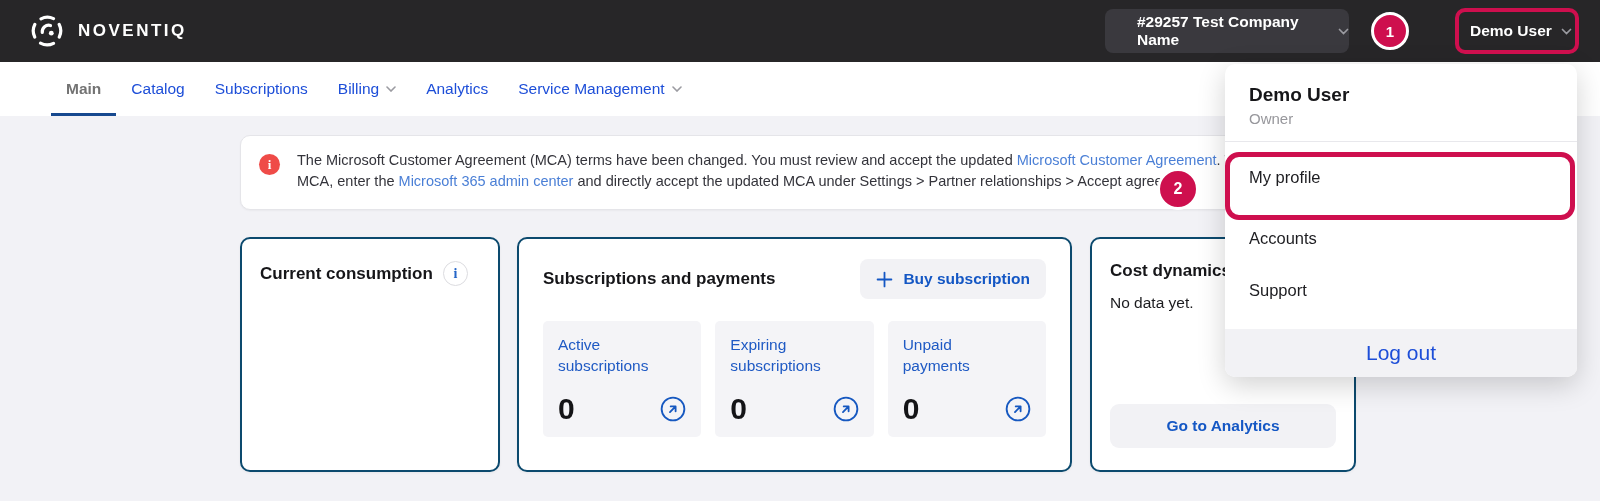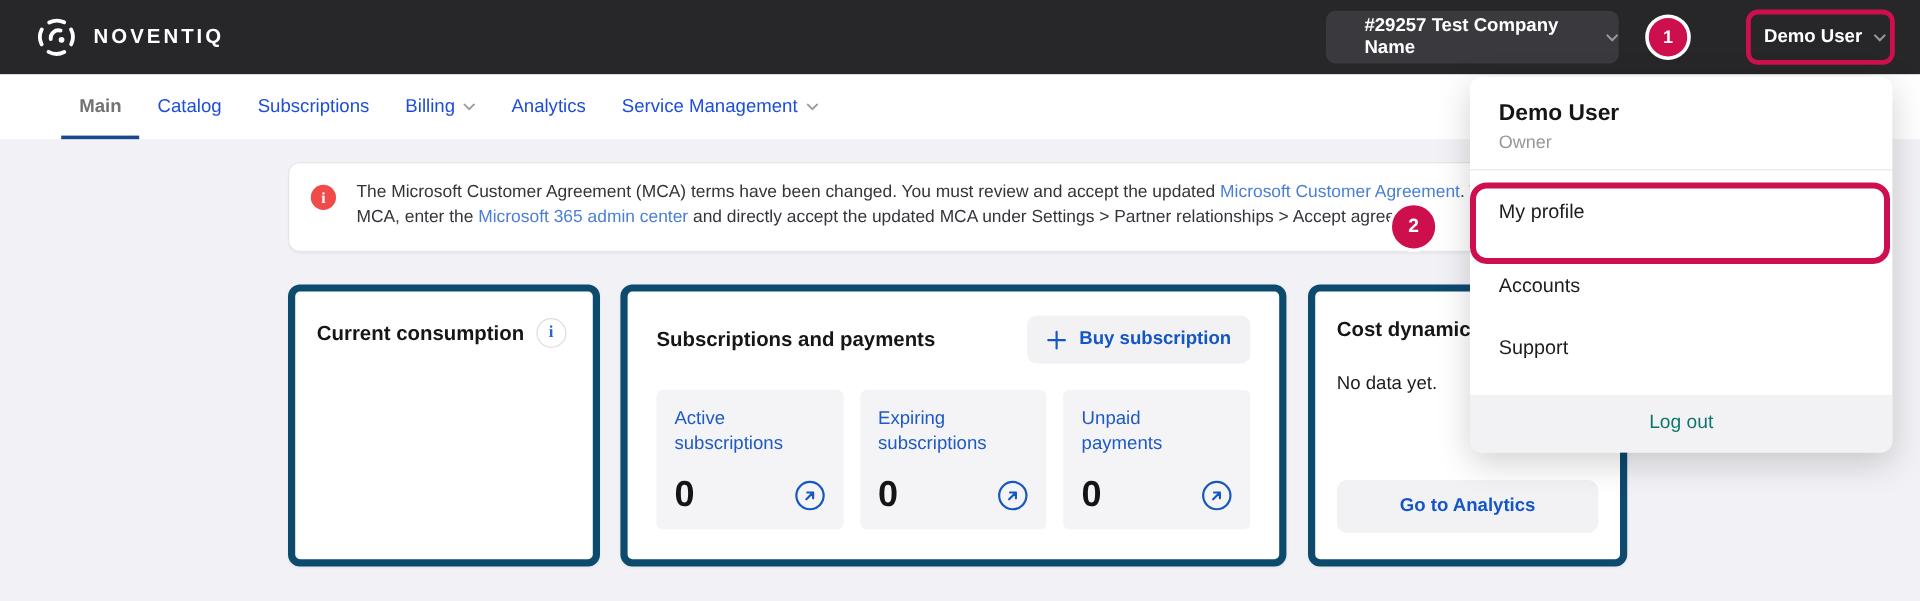--- a/index.html
+++ b/index.html
@@ -25,21 +25,21 @@
 
   
   .banner { position:absolute; left:240px; top:135px; width:1118px; height:75px; background:#ffffff; border:1px solid #e5e5e9;
     border-radius:10px; box-shadow:0 1px 2px rgba(0,0,0,0.04); overflow:hidden; z-index:2; }
   .banner-icon { position:absolute; left:18px; top:18px; width:21px; height:21px; border-radius:50%; background:#ef4b48;
     color:#ffffff; font-family:"Liberation Serif", serif; font-weight:700; font-size:13px; display:flex; align-items:center; justify-content:center; }
   .banner-text { margin-left:56px; padding-top:14px; font-size:14.5px; line-height:21px; color:#34343b; white-space:nowrap; }
   .blue-link { color:#4a7fd6; cursor:pointer; }
 
   
-  .card { position:absolute; background:#ffffff; border-radius:10px; border:6px solid #0c4a6e; box-shadow:0 1px 3px rgba(0,0,0,0.05);
+  .card { position:absolute; background:#ffffff; border-radius:10px; border:2px solid #0c4a6e; box-shadow:0 1px 3px rgba(0,0,0,0.05);
     display:flex; flex-direction:column; z-index:2; }
   .card-title { font-size:17px; font-weight:700; color:#161619; }
   #card-consumption { left:240px; top:237px; width:260px; height:235px; padding:22px 18px; }
   .title-row { display:flex; align-items:center; gap:10px; }
   .info-icon { width:25px; height:25px; border-radius:50%; border:1px solid #dcdce0; background:#fff; color:#2566c8;
     font-family:"Liberation Serif", serif; font-weight:700; font-size:14px; display:flex; align-items:center; justify-content:center; cursor:pointer; }
   .big-amount { margin-top:auto; font-size:40px; font-weight:400; color:#141417; letter-spacing:0.5px; }
 
   #card-subs { left:517px; top:237px; width:555px; height:235px; padding:20px 24px; }
   .subs-header { display:flex; align-items:center; justify-content:space-between; }
@@ -47,35 +47,35 @@
     display:flex; align-items:center; justify-content:center; gap:10px; cursor:pointer; font-family:"Liberation Sans", sans-serif; }
   .buy-btn { height:40px; padding:0 16px; }
   .tiles { display:flex; gap:14px; margin-top:22px; }
   .tile { flex:1; background:#f4f4f7; border-radius:5px; height:116px; padding:13px 15px; display:flex; flex-direction:column; cursor:pointer; }
   .tile-label { color:#1f5ac4; font-size:15.5px; font-weight:500; line-height:21px; width:110px; }
   .tile-bottom { margin-top:auto; display:flex; align-items:flex-end; justify-content:space-between; }
   .tile-value { font-size:30px; font-weight:700; color:#141417; line-height:30px; }
   .arrow-icon { color:#1658c0; display:inline-flex; margin-bottom:2px; }
 
   #card-cost { left:1090px; top:237px; width:266px; height:235px; padding:22px 18px; }
-  .no-data { margin-top:26px; font-size:15.5px; color:#1c1c1f; }
+  .no-data { margin-top:13px; font-size:15.5px; color:#1c1c1f; }
   .analytics-btn { margin-top:auto; height:44px; width:100%; border-radius:9px; }
 
   
   .dropdown { position:absolute; left:1225px; top:64px; width:352px; height:313px; background:#ffffff; border-radius:10px;
     box-shadow:0 8px 28px rgba(0,0,0,0.18); z-index:30; display:flex; flex-direction:column; overflow:hidden; }
   .dd-header { padding:20px 24px 14px; }
   .dd-name { font-size:19px; font-weight:700; color:#161619; }
   .dd-role { margin-top:4px; font-size:15px; color:#97979c; }
   .dd-divider { height:1px; background:#e8e8ec; }
   .dd-item { display:flex; align-items:center; padding-left:24px; font-size:16.5px; color:#1d1d21; cursor:pointer; }
   .dd-item-1 { height:70px; }
   .dd-item-2, .dd-item-3 { height:52px; }
   .dd-footer { margin-top:auto; height:48px; background:#f2f2f5; display:flex; align-items:center; justify-content:center;
-    font-size:16px; color:#0f766e; cursor:pointer; }
+    font-size:21px; color:#1d4ed8; cursor:pointer; }
 
   
   .ann-circle { position:absolute; border-radius:50%; background:#ce0f4e; border:3px solid #ffffff; color:#ffffff;
     font-weight:700; display:flex; align-items:center; justify-content:center; z-index:40; }
   #ann-circle-1 { left:1371px; top:12px; width:38px; height:38px; font-size:15px; }
   #ann-circle-2 { left:1157px; top:168px; width:42px; height:42px; font-size:16px; }
   .ann-box { position:absolute; border:4px solid #ce0f4e; border-radius:10px; z-index:40; pointer-events:none; }
   #ann-box-1 { left:1455px; top:8px; width:124px; height:46px; }
   #ann-box-2 { left:1225px; top:152px; width:350px; height:68px; border-width:5px; border-radius:14px; }
 </style>

